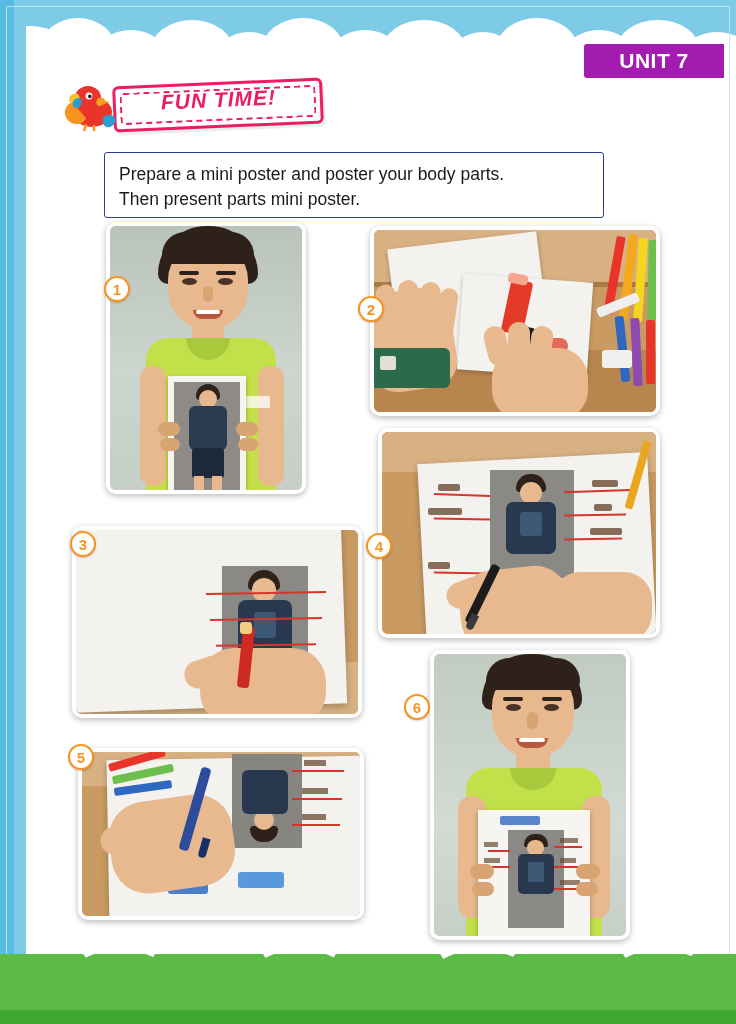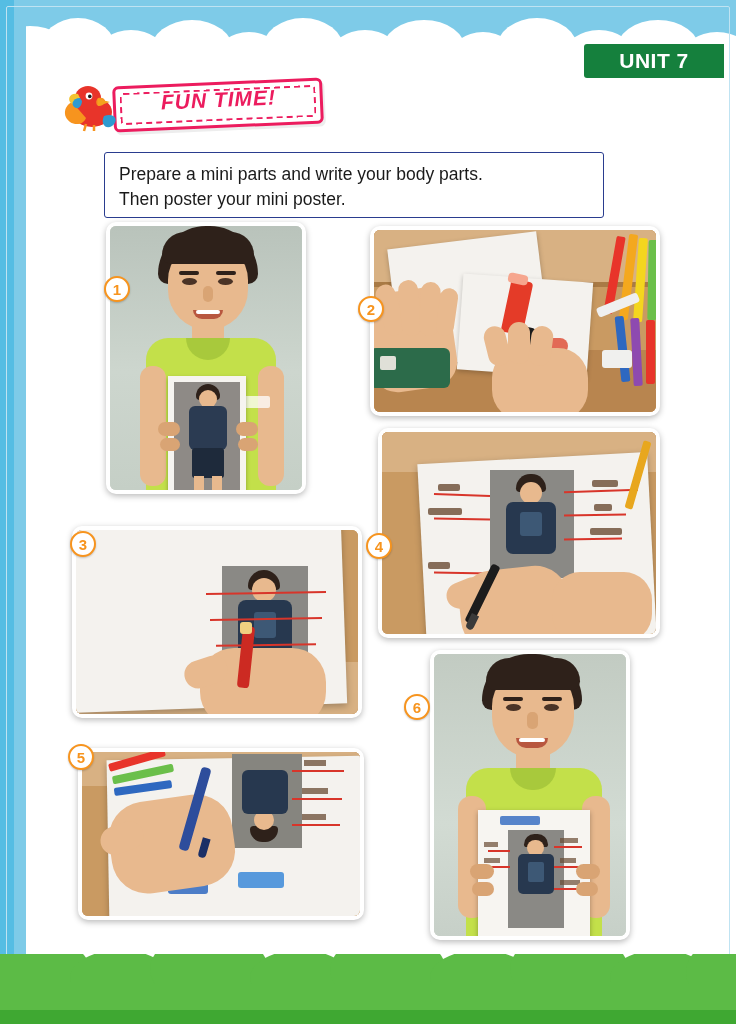--- a/index.html
+++ b/index.html
@@ -82,21 +82,21 @@
     left: 0; bottom: 0;
     width: 736px; height: 14px;
     background: #3fa832;
   }
 
   
   .unit-tab {
     position: absolute;
     right: 12px; top: 44px;
     width: 140px; height: 34px;
-    background: #15803d;
+    background: #a21caf;
     border-radius: 3px 0 0 3px;
     color: #ffffff;
     font-size: 21px;
     font-weight: bold;
     letter-spacing: 0.5px;
     display: flex;
     align-items: center;
     justify-content: center;
   }
 
@@ -286,22 +286,22 @@
       <circle cx="31" cy="14" r="3.4" fill="#ffffff"></circle>
       <circle cx="31.8" cy="14.4" r="1.8" fill="#1a1a1a"></circle>
       <path d="M40 16 C48 14 50 22 42 24 C38 25 37 19 40 16 Z" fill="#f7941e"></path>
       <path d="M40 17 L52 20 L40 24 Z" fill="#f4a31e"></path>
       <path d="M46 34 C56 30 62 38 54 44 C48 48 42 42 46 34 Z" fill="#2e9ad0"></path>
       <path d="M28 42 L26 49 M36 43 L36 49" stroke="#f7941e" stroke-width="2.5"></path>
     </svg>
   </div>
 
   <div class="instruction-box">
-    <div class="instruction-line">Prepare a mini parts and write your body parts.</div>
-    <div class="instruction-line">Then poster your mini poster.</div>
+    <div class="instruction-line">Prepare a mini poster and poster your body parts.</div>
+    <div class="instruction-line">Then present parts mini poster.</div>
   </div>
 
   <div class="photo" style="left:106px; top:222px; width:200px; height:272px;">
     <div class="photo-inner" style="background:#cfd8cf;">
       <div class="sc" style="left:0;top:0;width:100%;height:100%;background:linear-gradient(180deg,#b9c3bb 0%,#cdd6ce 55%,#c5cfc6 100%);"></div>
 
       <div class="sc hair" style="left:48px;top:0px;width:100px;height:58px;border-radius:48px 48px 10px 10px;"></div>
       <div class="sc skin" style="left:58px;top:16px;width:80px;height:88px;border-radius:40px 40px 42px 42px;"></div>
       <div class="sc hair" style="left:52px;top:6px;width:92px;height:32px;border-radius:46px 46px 18px 18px;"></div>
       <div class="sc" style="left:72px;top:52px;width:15px;height:7px;border-radius:50%;background:#4a3326;"></div>

